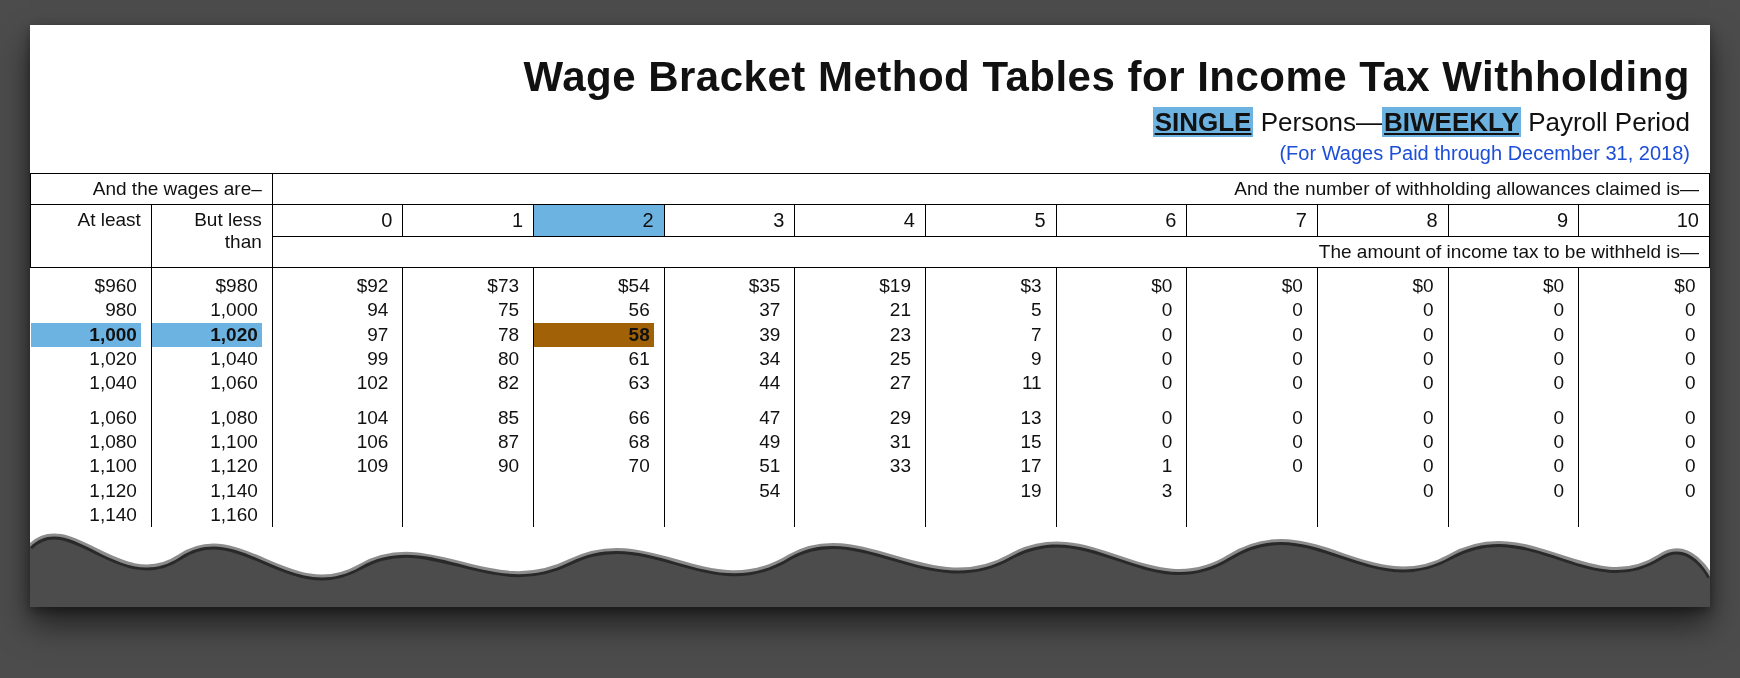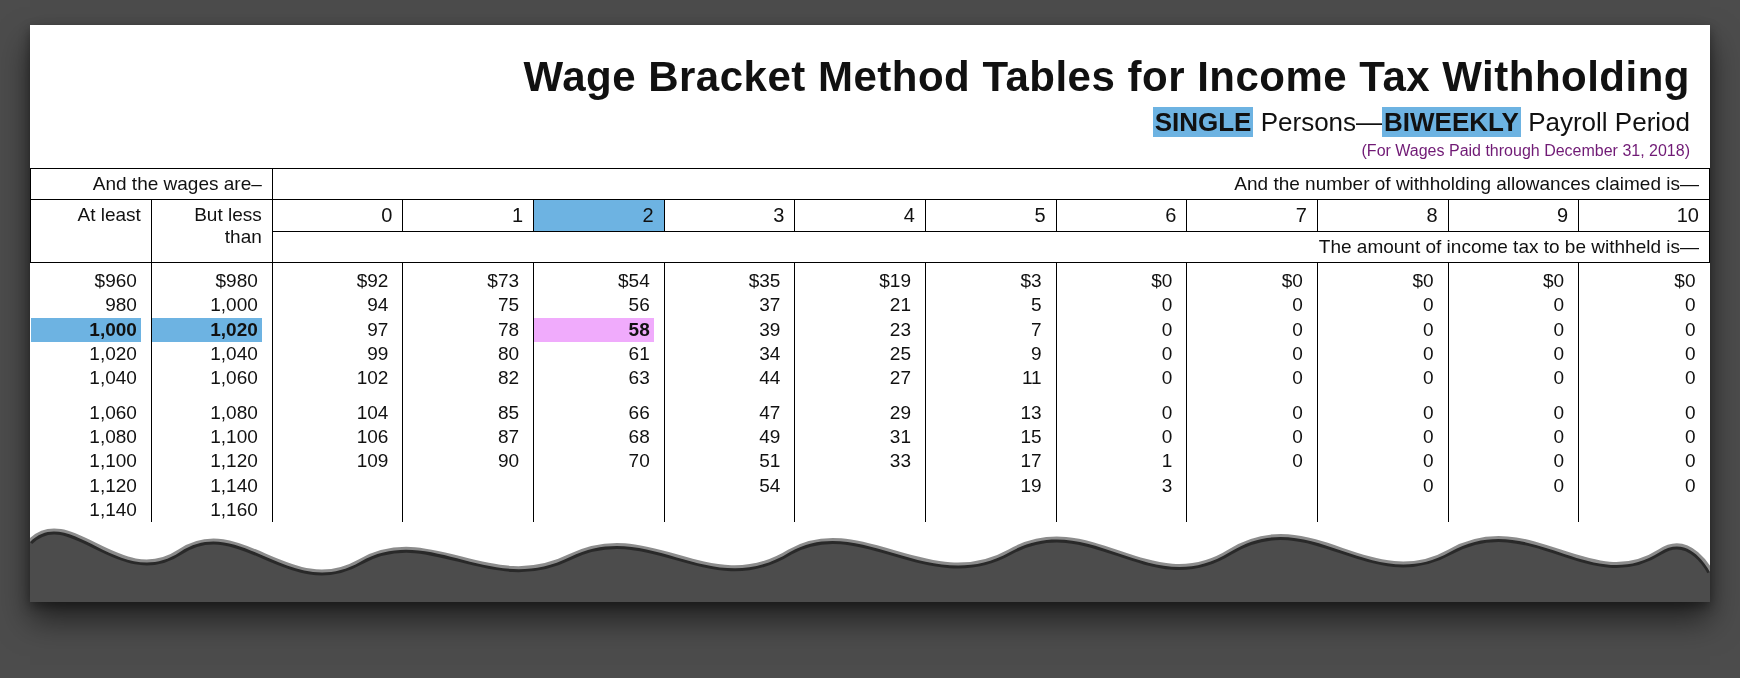--- a/index.html
+++ b/index.html
@@ -36,25 +36,26 @@
     letter-spacing: 0.5px;
   }
   .subtitle {
     font-size: 26px;
     margin-top: 6px;
   }
   .subtitle .hl {
     background: #6db3e2;
     font-weight: 700;
     padding: 0 2px;
+    text-decoration: underline;
   }
   .date-line {
-    font-size: 16px;
+    font-size: 20px;
     margin-top: 4px;
-    color: #701a75;
+    color: #1d4ed8;
   }
 
   table.wb {
     border-collapse: collapse;
     width: 100%;
     table-layout: fixed;
     font-size: 19px;
   }
   table.wb th, table.wb td {
     border: 1px solid #000;
@@ -103,21 +104,21 @@
     width: 100%;
     text-align: right;
     padding: 0 4px 0 4px;
     box-sizing: border-box;
   }
   .num-col .row-val.hl-row {
     background: #6db3e2;
     font-weight: 700;
   }
   .num-col .row-val.hl-cell {
-    background: #f0abfc;
+    background: #a16207;
     font-weight: 700;
   }
   .num-col .row-spacer {
     height: 10px;
   }
 
   
   .torn {
     position: absolute;
     left: 0;

